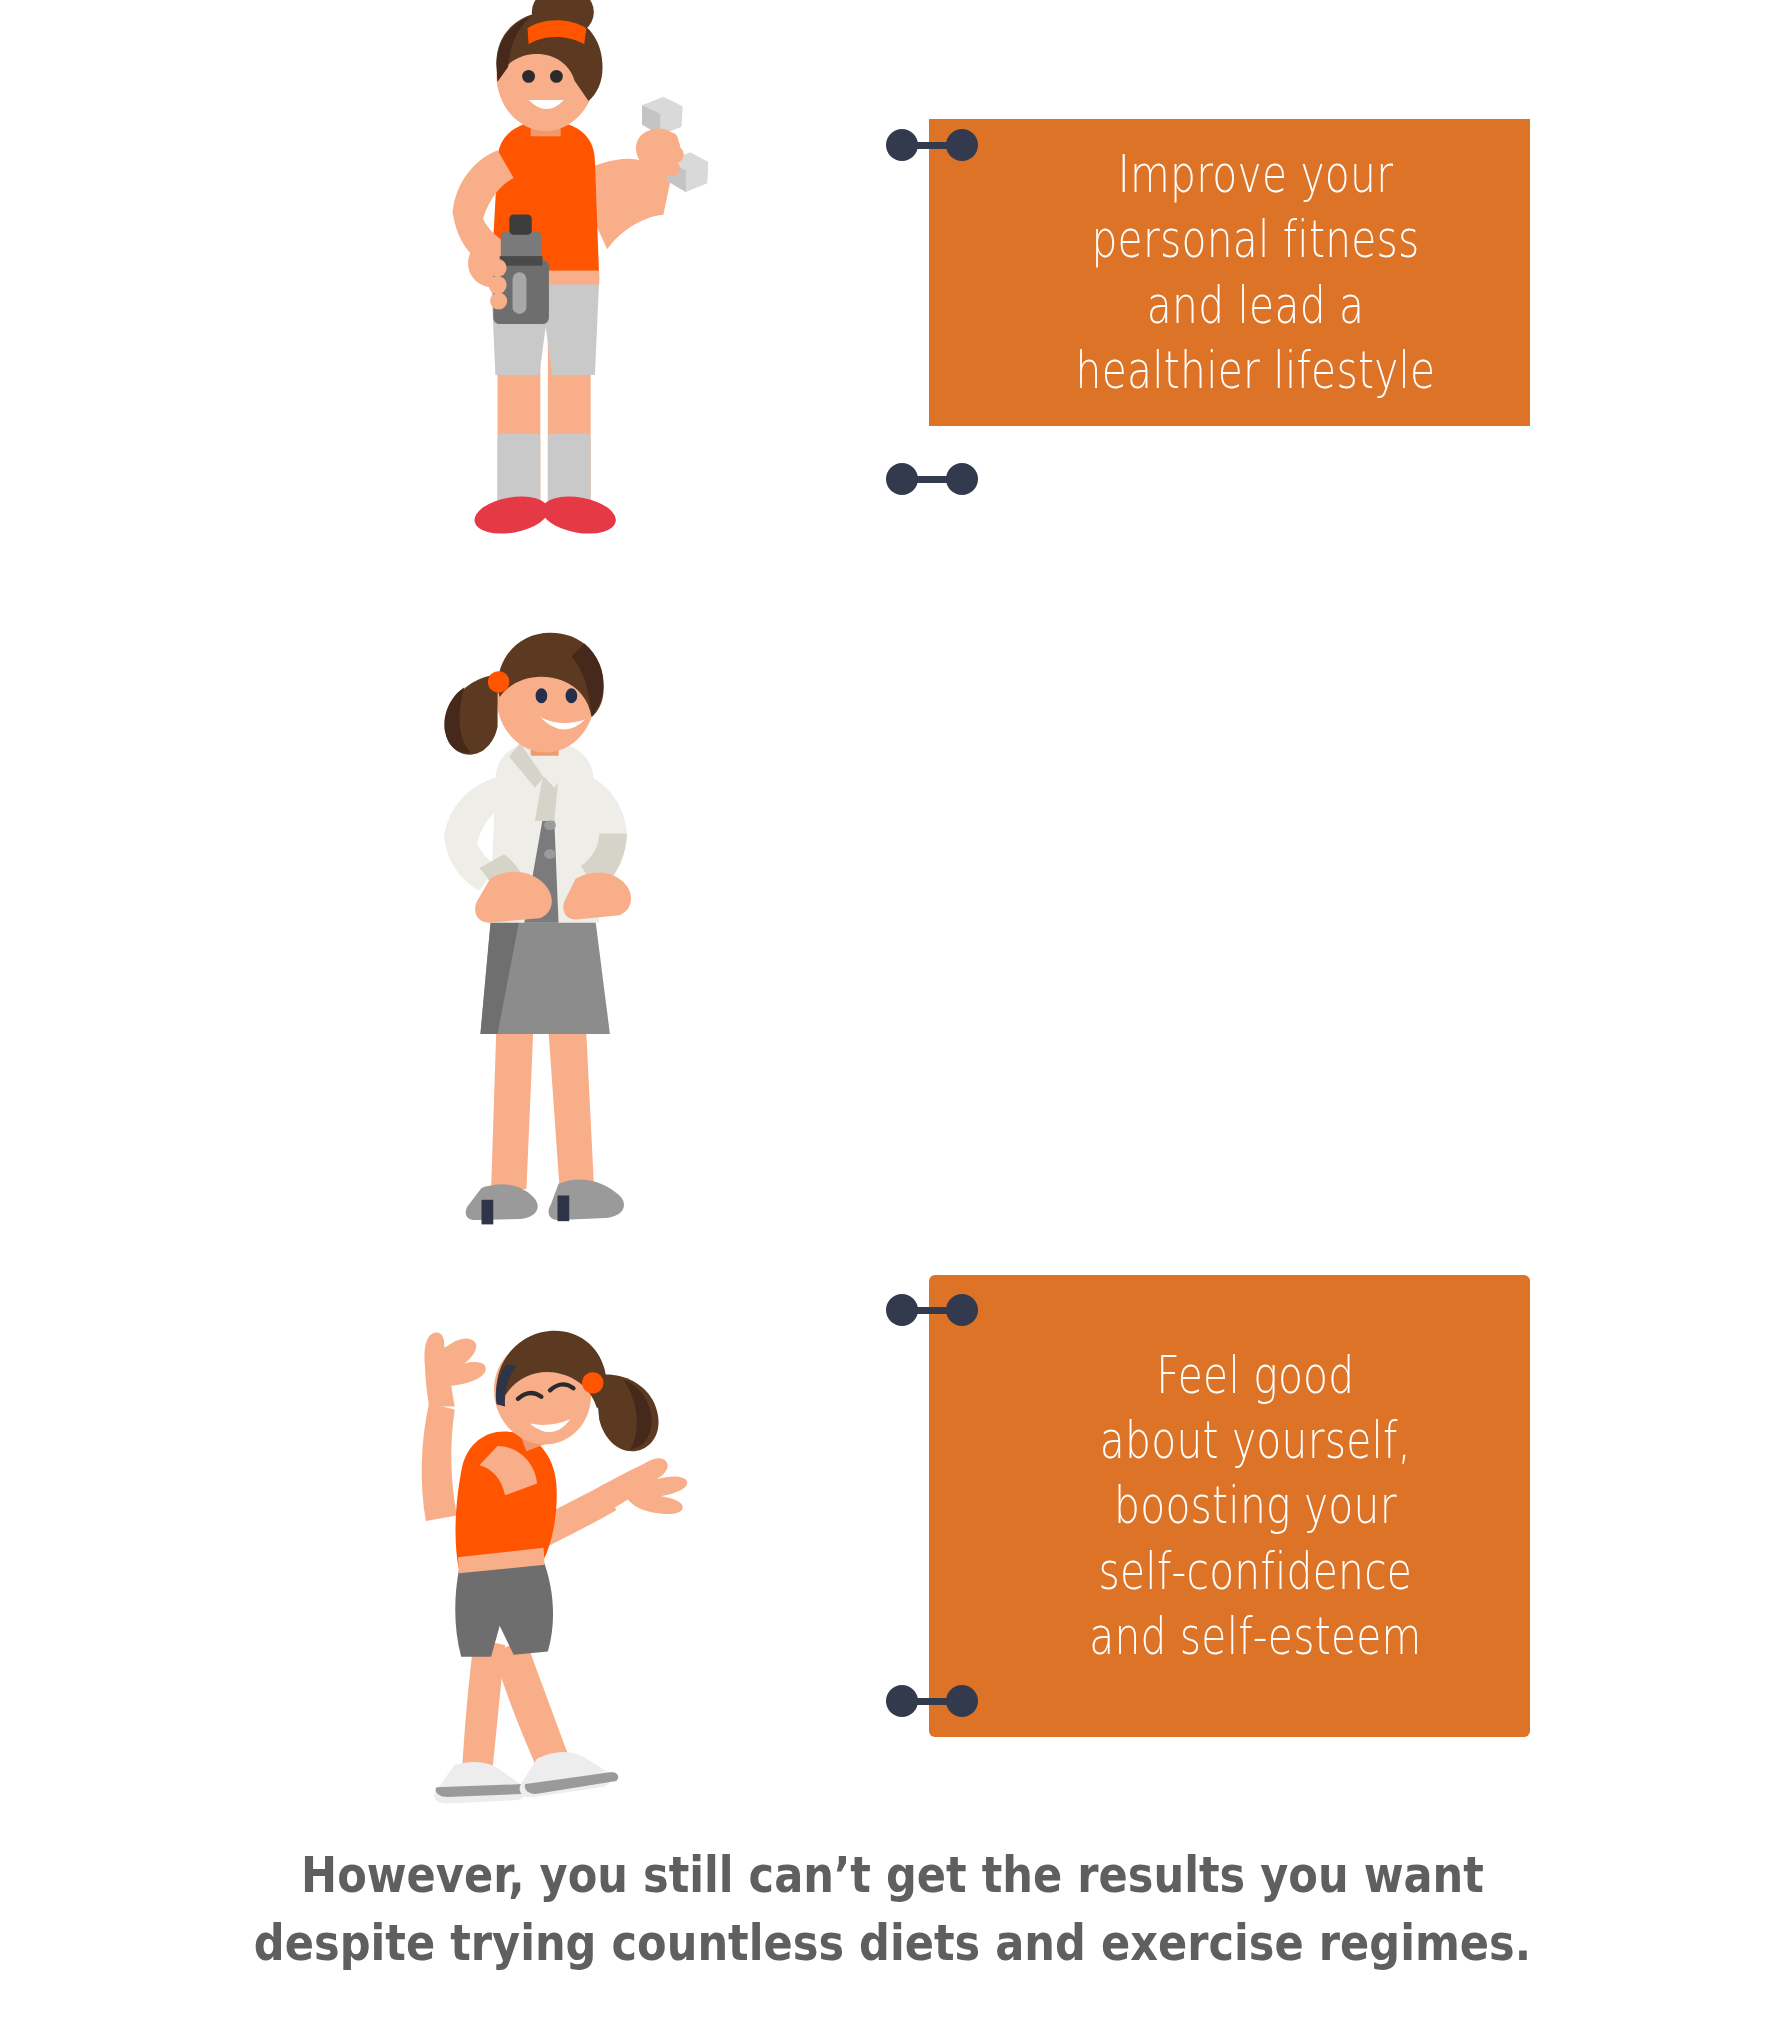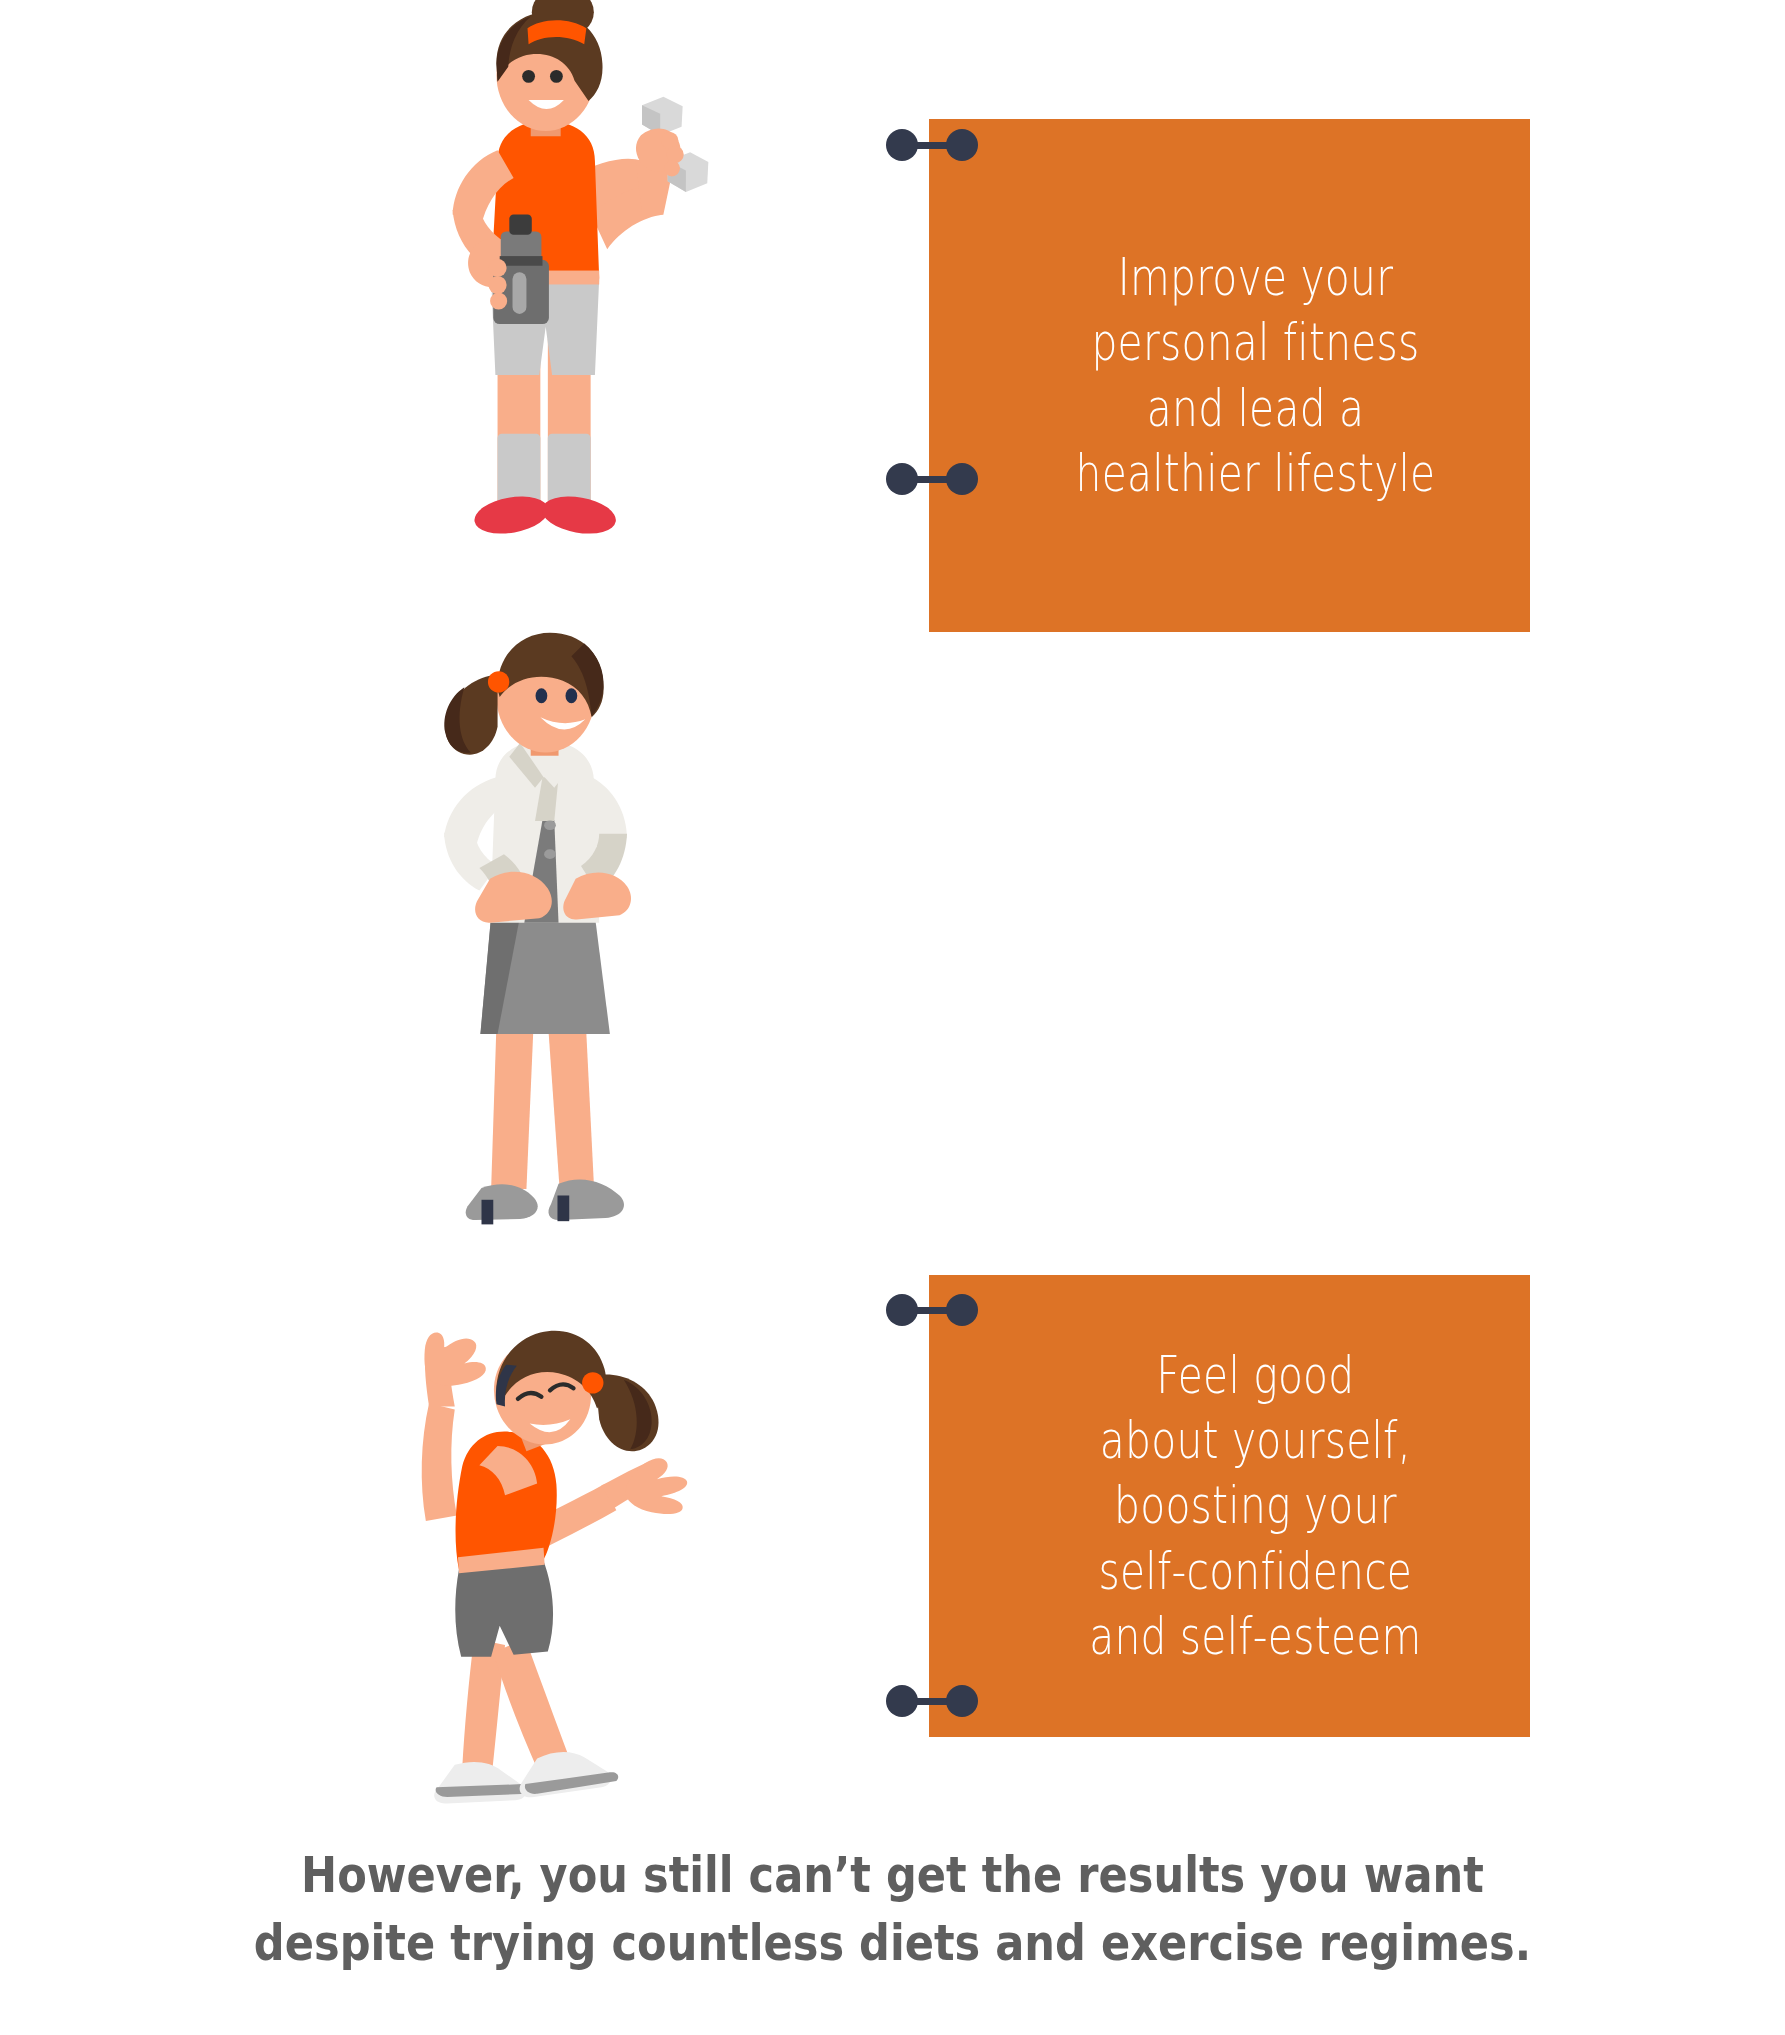--- a/index.html
+++ b/index.html
@@ -41,22 +41,22 @@
   .illustration svg { display: block; width: 100%; height: 100%; }
 
   
   .card {
     position: absolute;
     background: #DD7326;
     display: flex;
     align-items: center;
     justify-content: center;
   }
-  #card-1 { left: 929px; top: 119px;  width: 601px; height: 513px; }
-  #card-2 { left: 929px; top: 659px; width: 601px; height: 462px; }
+  #card-1 { left: 929px; top: 119px;  width: 601px; height: 307px; }
+  #card-2 { left: 929px; top: 659px; width: 601px; height: 462px; border-radius: 6px; }
 
   .card-text {
     color: #ffffff;
     font-family: "DejaVu Sans", sans-serif;
     font-weight: 300;
     font-size: 51px;
     line-height: 1.28;
     text-align: center;
     letter-spacing: 0.3px;
     transform: scaleX(0.80);

